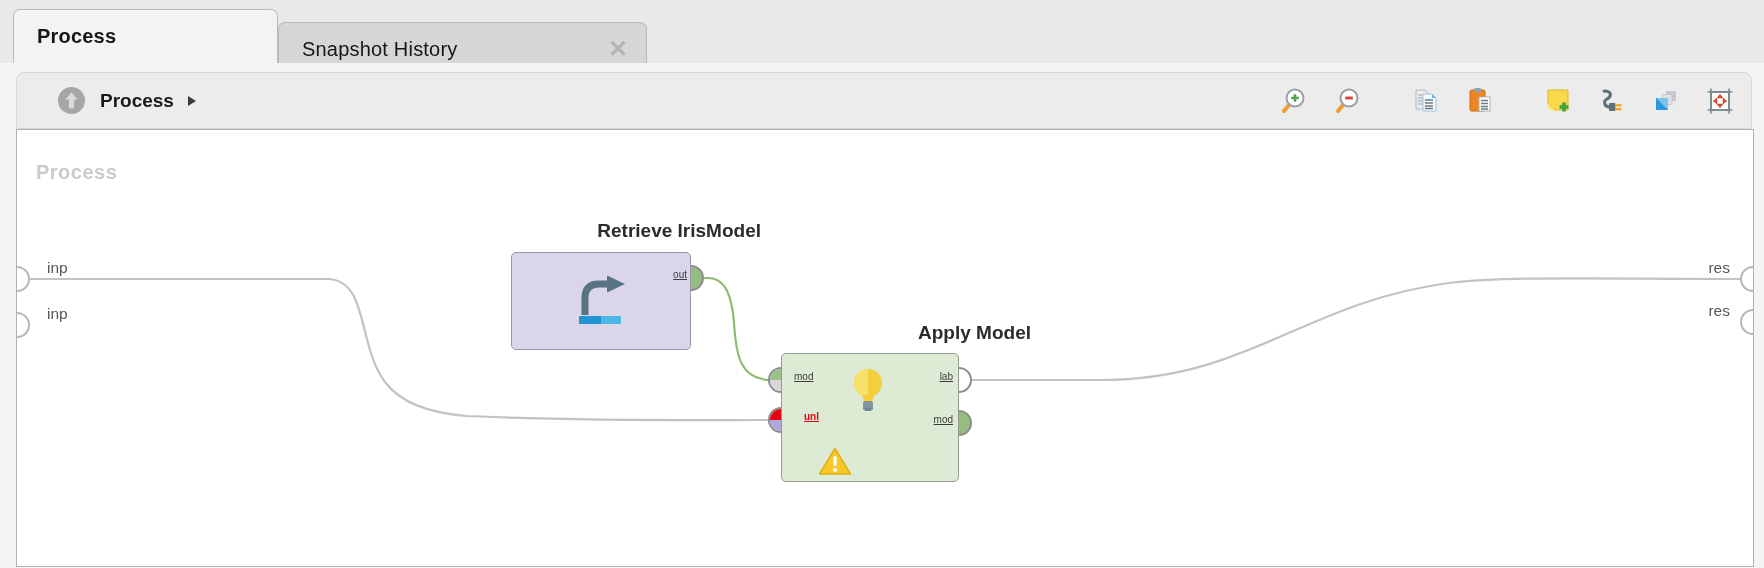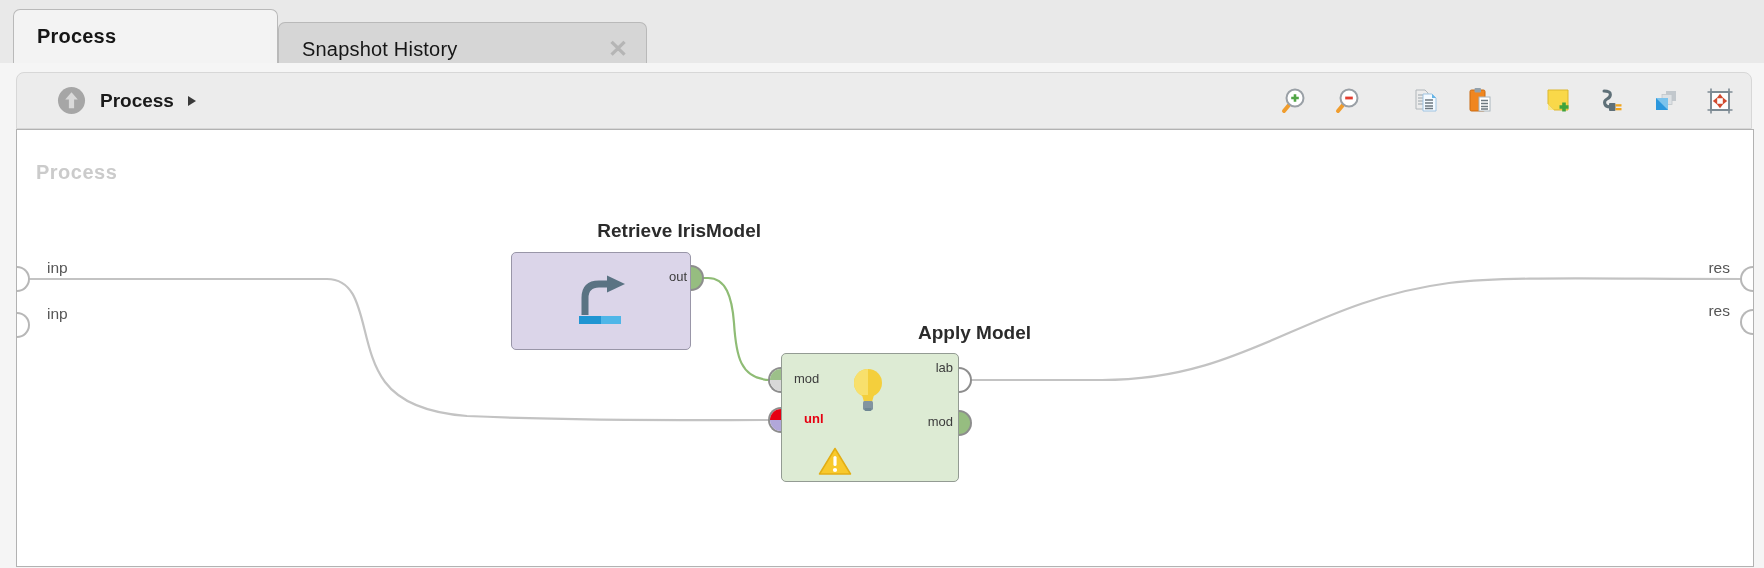--- a/index.html
+++ b/index.html
@@ -37,21 +37,21 @@
   .watermark{position:absolute;left:19px;top:31px;font-size:20px;font-weight:bold;color:#cbcbcb;letter-spacing:.5px;}
   .wires{position:absolute;left:0;top:0;width:1736px;height:436px;}
 
   .op-box{position:absolute;box-sizing:border-box;border:1.5px solid #979797;border-radius:5px;z-index:2;}
   .op-retrieve{left:494px;top:122px;width:180px;height:98px;background:#dbd5e9;border-color:#9996a8;}
   .op-apply{left:764px;top:223px;width:178px;height:129px;background:#ddebd4;border-color:#939b93;}
   .op-title{position:absolute;font-size:19px;font-weight:bold;color:#2b2b2b;text-align:right;width:320px;z-index:2;}
   .title-retrieve{left:424px;top:90px;}
   .title-apply{left:694px;top:192px;}
 
-  .port-label{position:absolute;font-size:13px;color:#3c3c3c;z-index:4;}
+  .port-label{position:absolute;font-size:10px;color:#3c3c3c;z-index:4;text-decoration:underline;}
   .port-label.right{text-align:right;width:76px;}
   .lbl-error{color:#e60012;font-weight:bold;}
   .edge-label{position:absolute;font-size:15.5px;color:#565656;z-index:4;}
   .edge-label.right{text-align:right;width:100px;}
 
   .port{position:absolute;box-sizing:border-box;width:13px;height:26px;z-index:3;overflow:hidden;}
   .port.bulge-right{border:2px solid #8d8d8d;border-left:none;border-radius:0 13px 13px 0;}
   .port.bulge-left{border:2px solid #8d8d8d;border-right:none;border-radius:13px 0 0 13px;}
   .port.edge{border-color:#b7b7b7;background:#fff;}
   .port.green{background:#96bd80;}
@@ -191,21 +191,21 @@
         <div class="half bottom" style="background:#d8d8d8;"></div>
       </div>
       <span class="port-label" style="left:777px;top:241px;">mod</span>
 
       <div class="port bulge-left" style="left:751px;top:277px;">
         <div class="half top" style="background:#e60012;"></div>
         <div class="half bottom" style="background:#b1a7da;"></div>
       </div>
       <span class="port-label lbl-error" style="left:777px;top:281px;margin-left:10px;">unl</span>
 
-      <span class="port-label right" style="left:860px;top:230px;">lab</span>
+      <span class="port-label right" style="left:860px;top:241px;">lab</span>
       <div class="port white bulge-right" style="left:942px;top:237px;"></div>
 
       <span class="port-label right" style="left:860px;top:284px;">mod</span>
       <div class="port green bulge-right" style="left:942px;top:280px;"></div>
 
     </div>
   </div>
 </div>
 
 </body></html>

